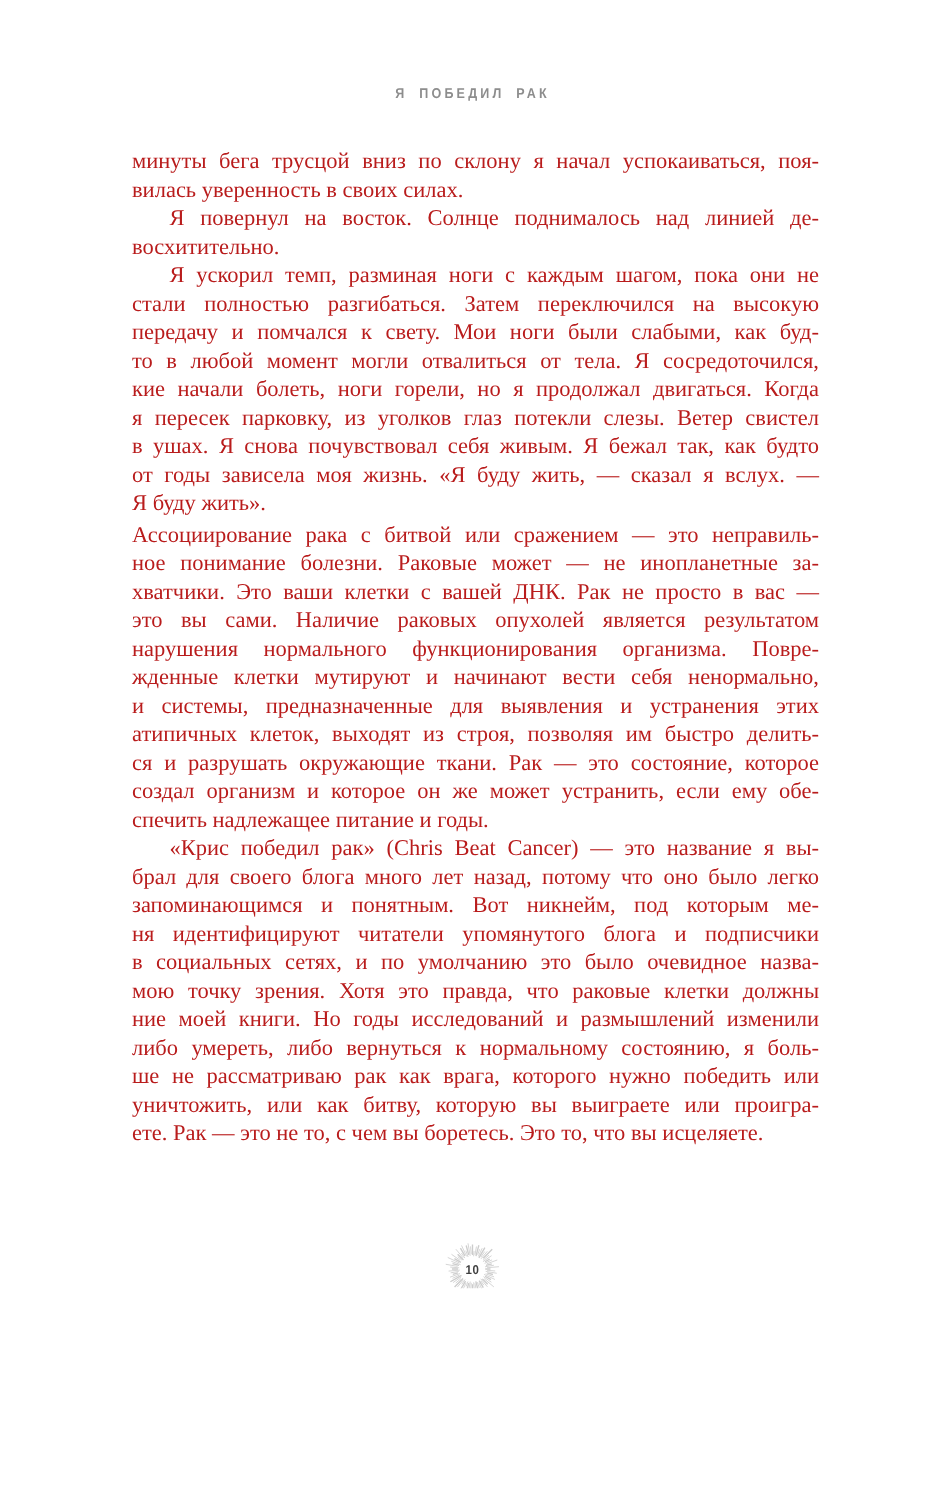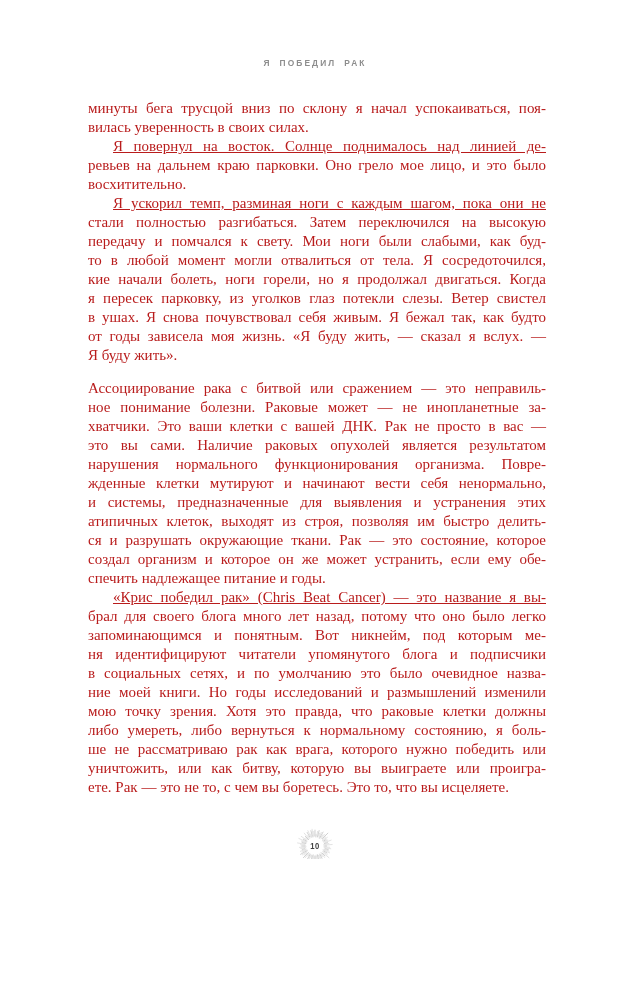--- a/index.html
+++ b/index.html
@@ -32,35 +32,34 @@
   }
   .body-text {
     position: absolute;
     left: 88px;
     top: 99px;
     width: 458px;
     color: #b91c1c;
     font-size: 15px;
   }
   .para { margin: 0; }
-  .para.section-break { margin-top: 14px; }
+  .para.section-break { margin-top: 2px; }
   .line {
     height: 19px;
     line-height: 19px;
     text-align: justify;
     text-align-last: justify;
     white-space: normal;
     overflow: visible;
   }
   .line.last {
     text-align-last: left;
   }
   .line.indent {
     padding-left: 25px;
-    text-decoration: underline;
   }
   .page-number-ornament {
     position: absolute;
     left: 296px;
     top: 827px;
     width: 38px;
     height: 38px;
   }
   .page-number-ornament svg {
     position: absolute;
@@ -91,21 +90,20 @@
 
   <div class="running-head">Я ПОБЕДИЛ РАК</div>
 
   <div class="body-text">
       <div class="para">
         <div class="line">минуты бега трусцой вниз по склону я начал успокаиваться, поя-</div>
         <div class="line last">вилась уверенность в своих силах.</div>
       </div>
       <div class="para">
         <div class="line indent">Я повернул на восток. Солнце поднималось над линией де-</div>
-        <div class="line">ревьев на дальнем краю парковки. Оно грело мое лицо, и это было</div>
         <div class="line last">восхитительно.</div>
       </div>
       <div class="para">
         <div class="line indent">Я ускорил темп, разминая ноги с каждым шагом, пока они не</div>
         <div class="line">стали полностью разгибаться. Затем переключился на высокую</div>
         <div class="line">передачу и помчался к свету. Мои ноги были слабыми, как буд-</div>
         <div class="line">то в любой момент могли отвалиться от тела. Я сосредоточился,</div>
         <div class="line">кие начали болеть, ноги горели, но я продолжал двигаться. Когда</div>
         <div class="line">я пересек парковку, из уголков глаз потекли слезы. Ветер свистел</div>
         <div class="line">в ушах. Я снова почувствовал себя живым. Я бежал так, как будто</div>
@@ -124,22 +122,22 @@
         <div class="line">ся и разрушать окружающие ткани. Рак — это состояние, которое</div>
         <div class="line">создал организм и которое он же может устранить, если ему обе-</div>
         <div class="line last">спечить надлежащее питание и годы.</div>
       </div>
       <div class="para">
         <div class="line indent">«Крис победил рак» (Chris Beat Cancer) — это название я вы-</div>
         <div class="line">брал для своего блога много лет назад, потому что оно было легко</div>
         <div class="line">запоминающимся и понятным. Вот никнейм, под которым ме-</div>
         <div class="line">ня идентифицируют читатели упомянутого блога и подписчики</div>
         <div class="line">в социальных сетях, и по умолчанию это было очевидное назва-</div>
+        <div class="line">мою точку зрения. Хотя это правда, что раковые клетки должны</div>
         <div class="line">ние моей книги. Но годы исследований и размышлений изменили</div>
-        <div class="line">мою точку зрения. Хотя это правда, что раковые клетки должны</div>
         <div class="line">либо умереть, либо вернуться к нормальному состоянию, я боль-</div>
         <div class="line">ше не рассматриваю рак как врага, которого нужно победить или</div>
         <div class="line">уничтожить, или как битву, которую вы выиграете или проигра-</div>
         <div class="line last">ете. Рак — это не то, с чем вы боретесь. Это то, что вы исцеляете.</div>
       </div>
     </div>
 
   <div class="page-number-ornament">
     <svg width="38" height="38" viewBox="0 0 38 38">
       <g stroke="#cccccc" fill="none">

